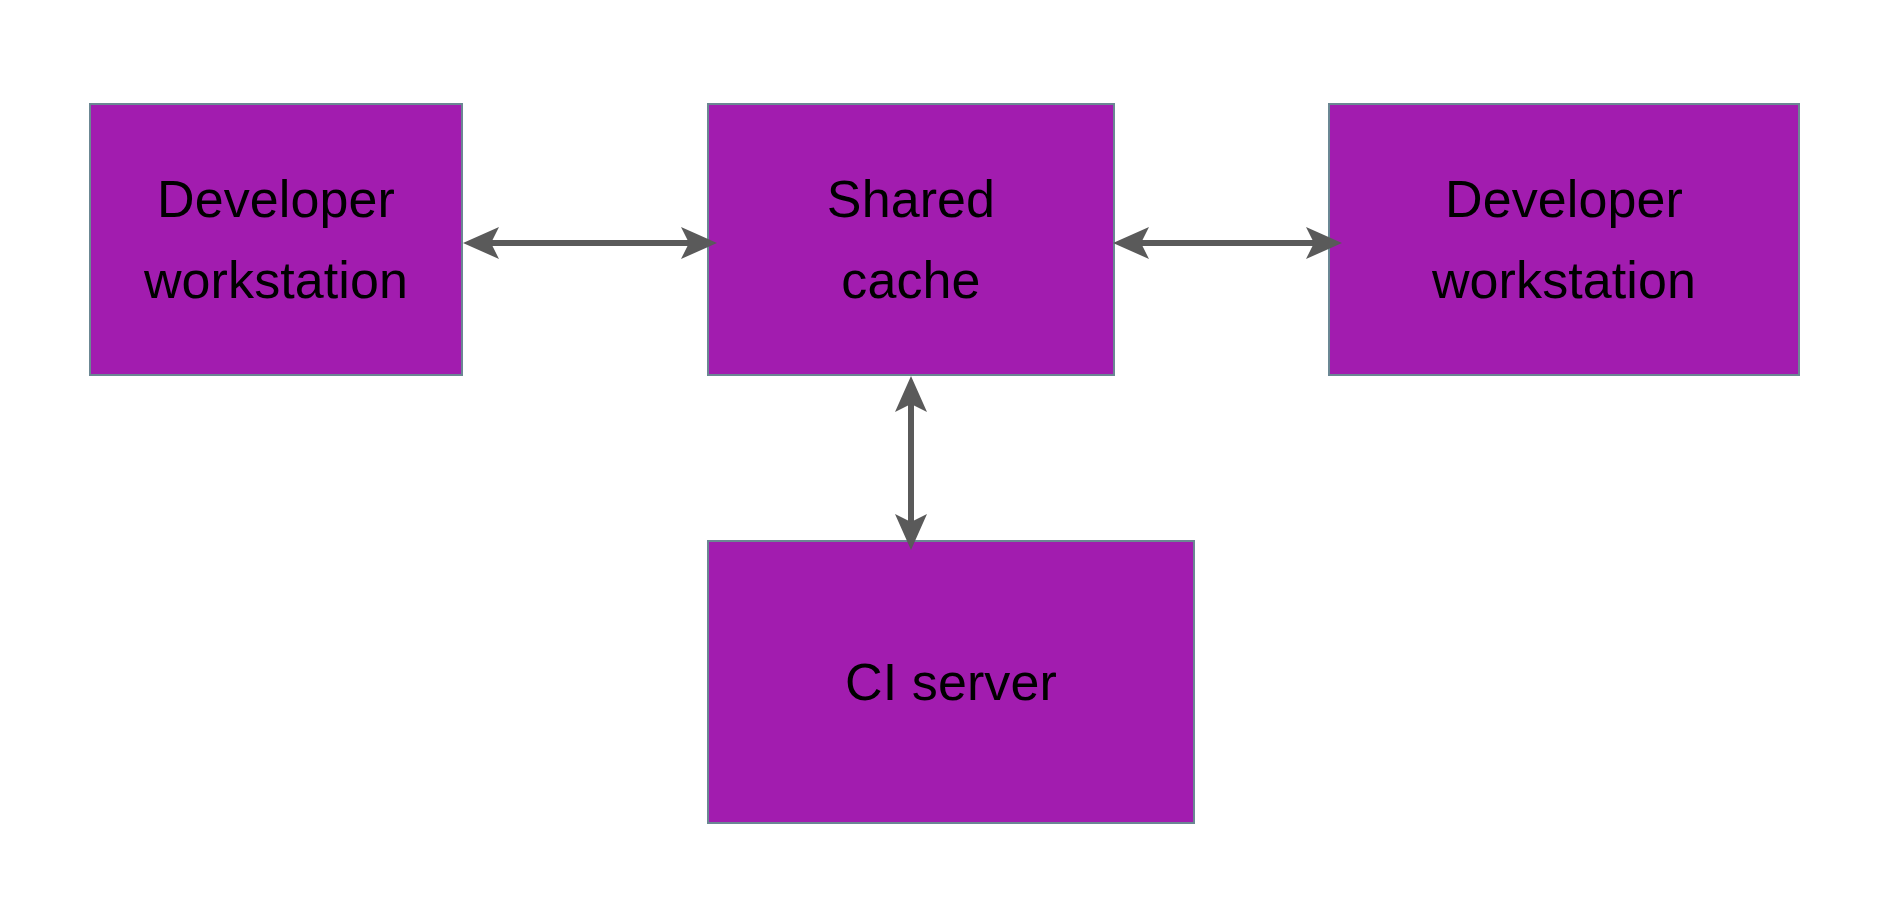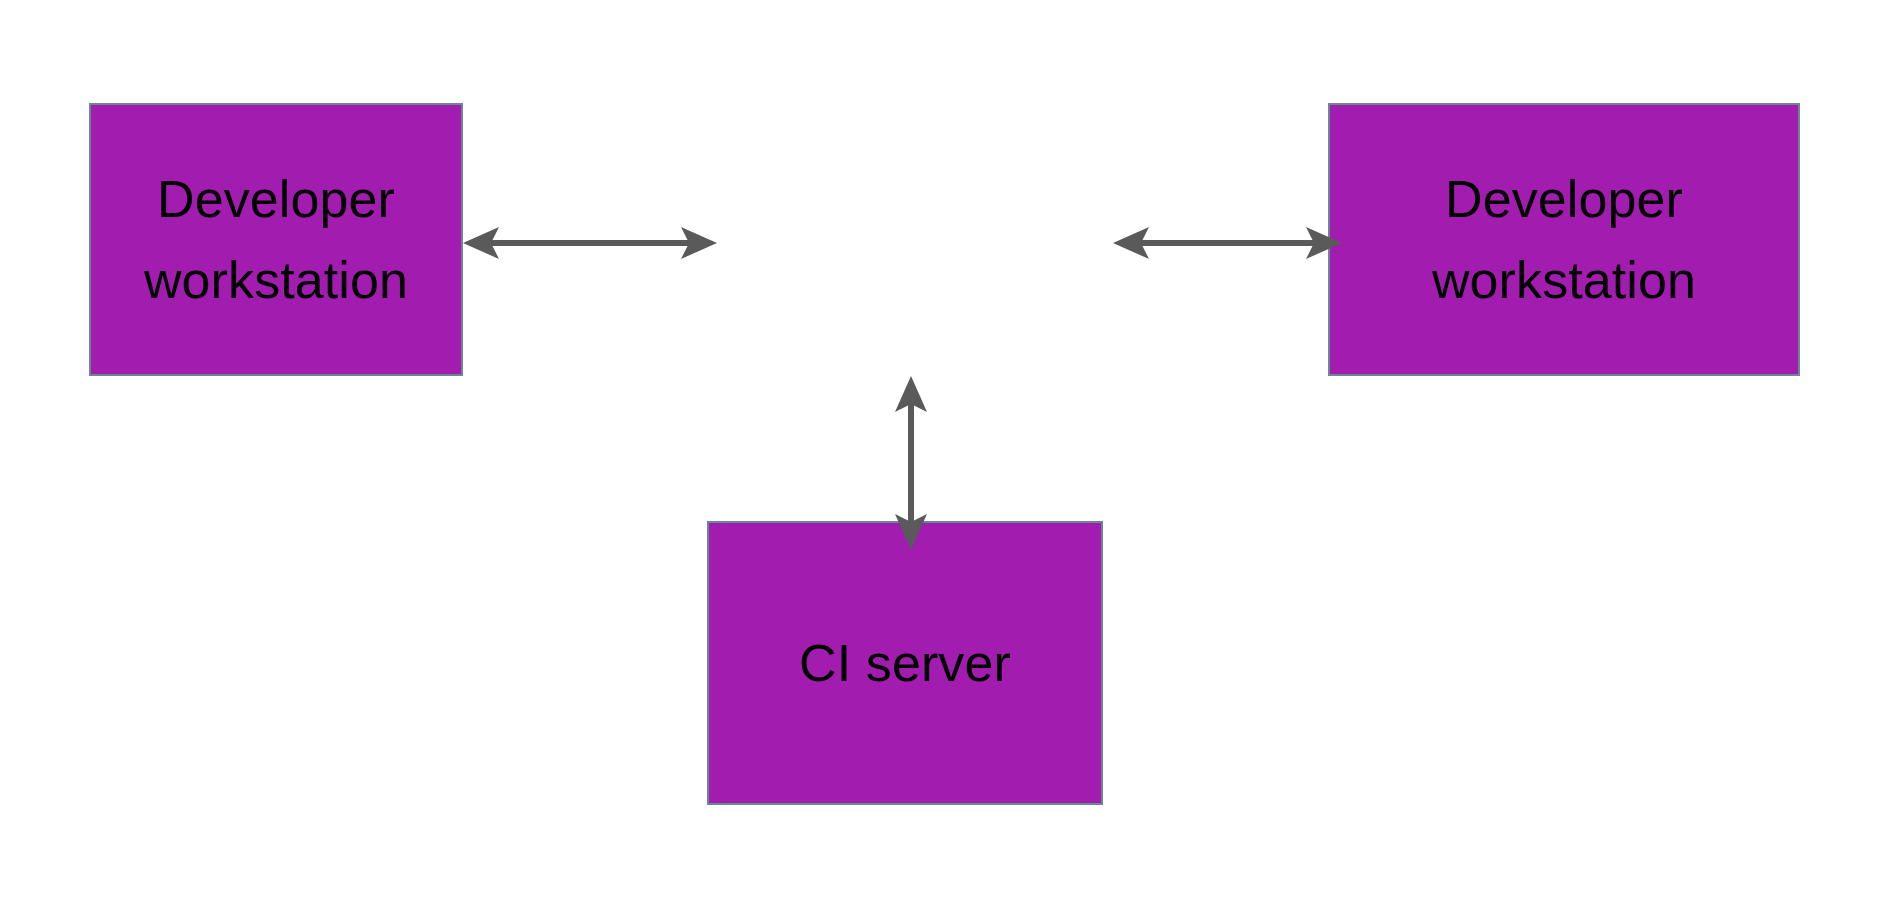--- a/index.html
+++ b/index.html
@@ -35,21 +35,21 @@
     font-weight: 400;
     line-height: 1.55;
     letter-spacing: 0.1px;
     white-space: pre-line;
     padding: 0 10px;
   }
   
   #node-dev-left   { left: 89px;   top: 103px; width: 374px; height: 273px; }
   #node-cache      { left: 707px;  top: 103px; width: 408px; height: 273px; }
   #node-dev-right  { left: 1328px; top: 103px; width: 472px; height: 273px; }
-  #node-ci         { left: 707px;  top: 521px; width: 396px; height: 284px; }
+  #node-ci         { left: 707px;  top: 540px; width: 488px; height: 284px; }
 
   .edge {
     position: absolute;
     pointer-events: none;
   }
   #edge-left-cache  { left: 455px;  top: 203px; width: 270px;  height: 80px; }
   #edge-cache-right { left: 1105px; top: 203px; width: 245px;  height: 80px; }
   #edge-cache-ci    { left: 871px;  top: 368px; width: 80px;   height: 190px; }
 
   .edge svg { display: block; overflow: visible; }
@@ -57,20 +57,24 @@
 </head>
 <body>
 
 <div id="canvas">
 
   <div class="node" id="node-dev-left">
     <span class="node-label">Developer
 workstation</span>
   </div>
 
+  <div class="node" id="node-cache">
+    <span class="node-label">Shared
+cache</span>
+  </div>
 
   <div class="node" id="node-dev-right">
     <span class="node-label">Developer
 workstation</span>
   </div>
 
   <div class="node" id="node-ci">
     <span class="node-label">CI server</span>
   </div>
 

